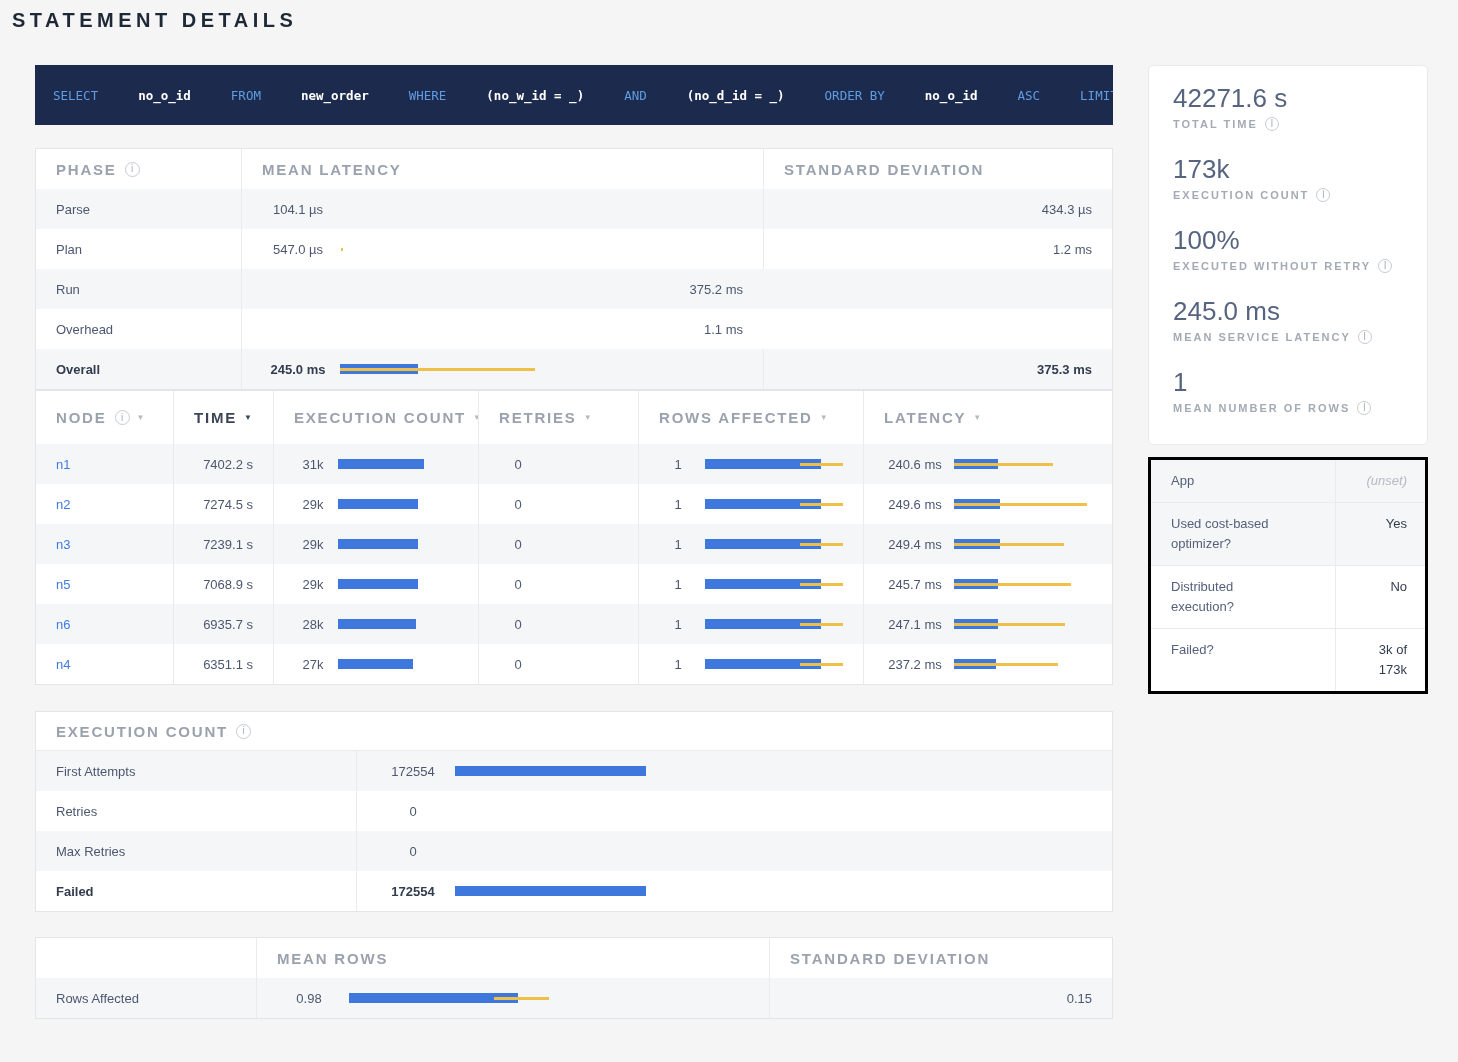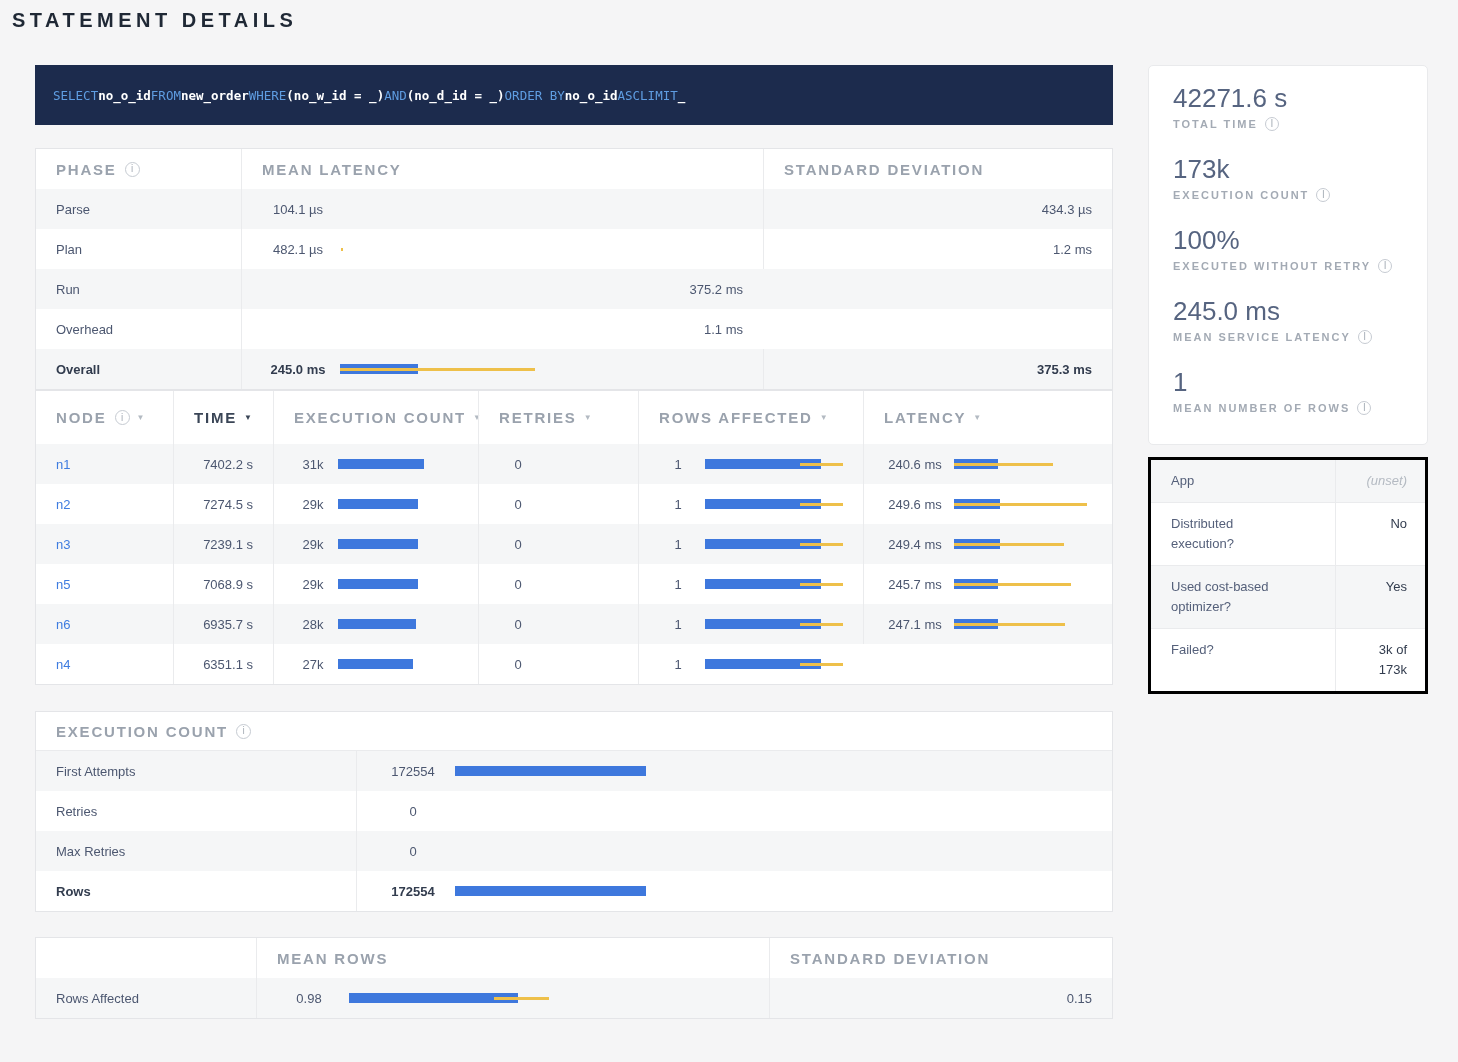--- a/index.html
+++ b/index.html
@@ -32,21 +32,21 @@
     letter-spacing:4.5px;color:#1f2835;
   }
   .layout{display:flex;margin-top:33px;align-items:flex-start;}
   .main-col{width:1078px;margin-left:25px;flex-shrink:0;}
   .side-col{width:280px;margin-left:35px;flex-shrink:0;}
 
   
   .sql-box{
     background:var(--navy);height:60px;display:flex;align-items:center;
     padding:17px 18px;font-family:"DejaVu Sans Mono","Liberation Mono",monospace;
-    font-size:12.5px;white-space:nowrap;overflow:hidden;
+    font-size:12.5px;white-space:nowrap;overflow:hidden;gap:40px;
   }
   .sql-box .tok-kw{color:var(--kw);}
   .sql-box .tok-id{color:#ffffff;font-weight:bold;}
 
   
   .tbl{background:var(--white);border:1px solid var(--border);}
   .tbl .trow{display:grid;align-items:stretch;}
   .tbl .cell{display:flex;align-items:center;padding:0 20px;min-height:40px;}
   .tbl .cell + .cell{border-left:1px solid var(--divider);}
   .tbl .trow.striped{background:var(--stripe);}
@@ -193,21 +193,21 @@
           <div class="cell stddev-cell">
               <span>434.3 µs</span>
             </div>
         </div>
         <div class="trow phase-grid">
           <div class="cell">
               <span class="lbl">Plan</span>
             </div>
           <div class="cell c2">
               <div class="vcell">
-                <span class="vnum">482.1 µs</span>
+                <span class="vnum">547.0 µs</span>
                 <div class="barbox">
                   <div class="bar-whisker" style="left: 0.2%; width: 0.5%;"></div>
                 </div>
               </div>
             </div>
           <div class="cell stddev-cell">
               <span>1.2 ms</span>
             </div>
         </div>
         <div class="trow phase-grid striped">
@@ -479,20 +479,29 @@
             </div>
           <div class="cell rows-cell">
               <div class="vcell">
                 <span class="vnum">1</span>
                 <div class="barbox">
                   <div class="bar-fill" style="width: 77%;"></div>
                   <div class="bar-whisker" style="left: 63.5%; width: 28.5%;"></div>
                 </div>
               </div>
             </div>
+          <div class="cell lat-cell">
+              <div class="vcell">
+                <span class="vnum">237.2 ms</span>
+                <div class="barbox">
+                  <div class="bar-fill" style="width: 28.5%;"></div>
+                  <div class="bar-whisker" style="left: 0%; width: 70%;"></div>
+                </div>
+              </div>
+            </div>
         </div>
       </div>
 
       <div class="tbl exec-tbl">
         <div class="hrow">
           <div class="cell">
             <span class="th-text">EXECUTION COUNT</span>
             <span class="info-icon"></span>
           </div>
         </div>
@@ -526,21 +535,21 @@
             </div>
           <div class="cell c2">
               <div class="vcell">
                 <span class="vnum">0</span>
                 <div class="barbox"></div>
               </div>
             </div>
         </div>
         <div class="trow exec-grid">
           <div class="cell">
-              <span class="lbl">Rows</span>
+              <span class="lbl">Failed</span>
             </div>
           <div class="cell c2">
               <div class="vcell">
                 <span class="vnum">172554</span>
                 <div class="barbox">
                   <div class="bar-fill" style="width: 30%;"></div>
                 </div>
               </div>
             </div>
         </div>
@@ -614,27 +623,27 @@
               <span class="info-icon"></span>
             </div>
         </div>
       </div>
 
       <div class="attrs-tbl">
         <div class="attr-row striped">
           <div class="attr-label">App</div>
           <div class="attr-value unset">(unset)</div>
         </div>
+        <div class="attr-row striped">
+          <div class="attr-label">Used cost-based optimizer?</div>
+          <div class="attr-value">Yes</div>
+        </div>
         <div class="attr-row">
           <div class="attr-label">Distributed execution?</div>
           <div class="attr-value">No</div>
-        </div>
-        <div class="attr-row striped">
-          <div class="attr-label">Used cost-based optimizer?</div>
-          <div class="attr-value">Yes</div>
         </div>
         <div class="attr-row">
           <div class="attr-label">Failed?</div>
           <div class="attr-value" style="max-width:96px;justify-self:end">3k of 173k</div>
         </div>
       </div>
     </div>
   </div>
 </div>
 

